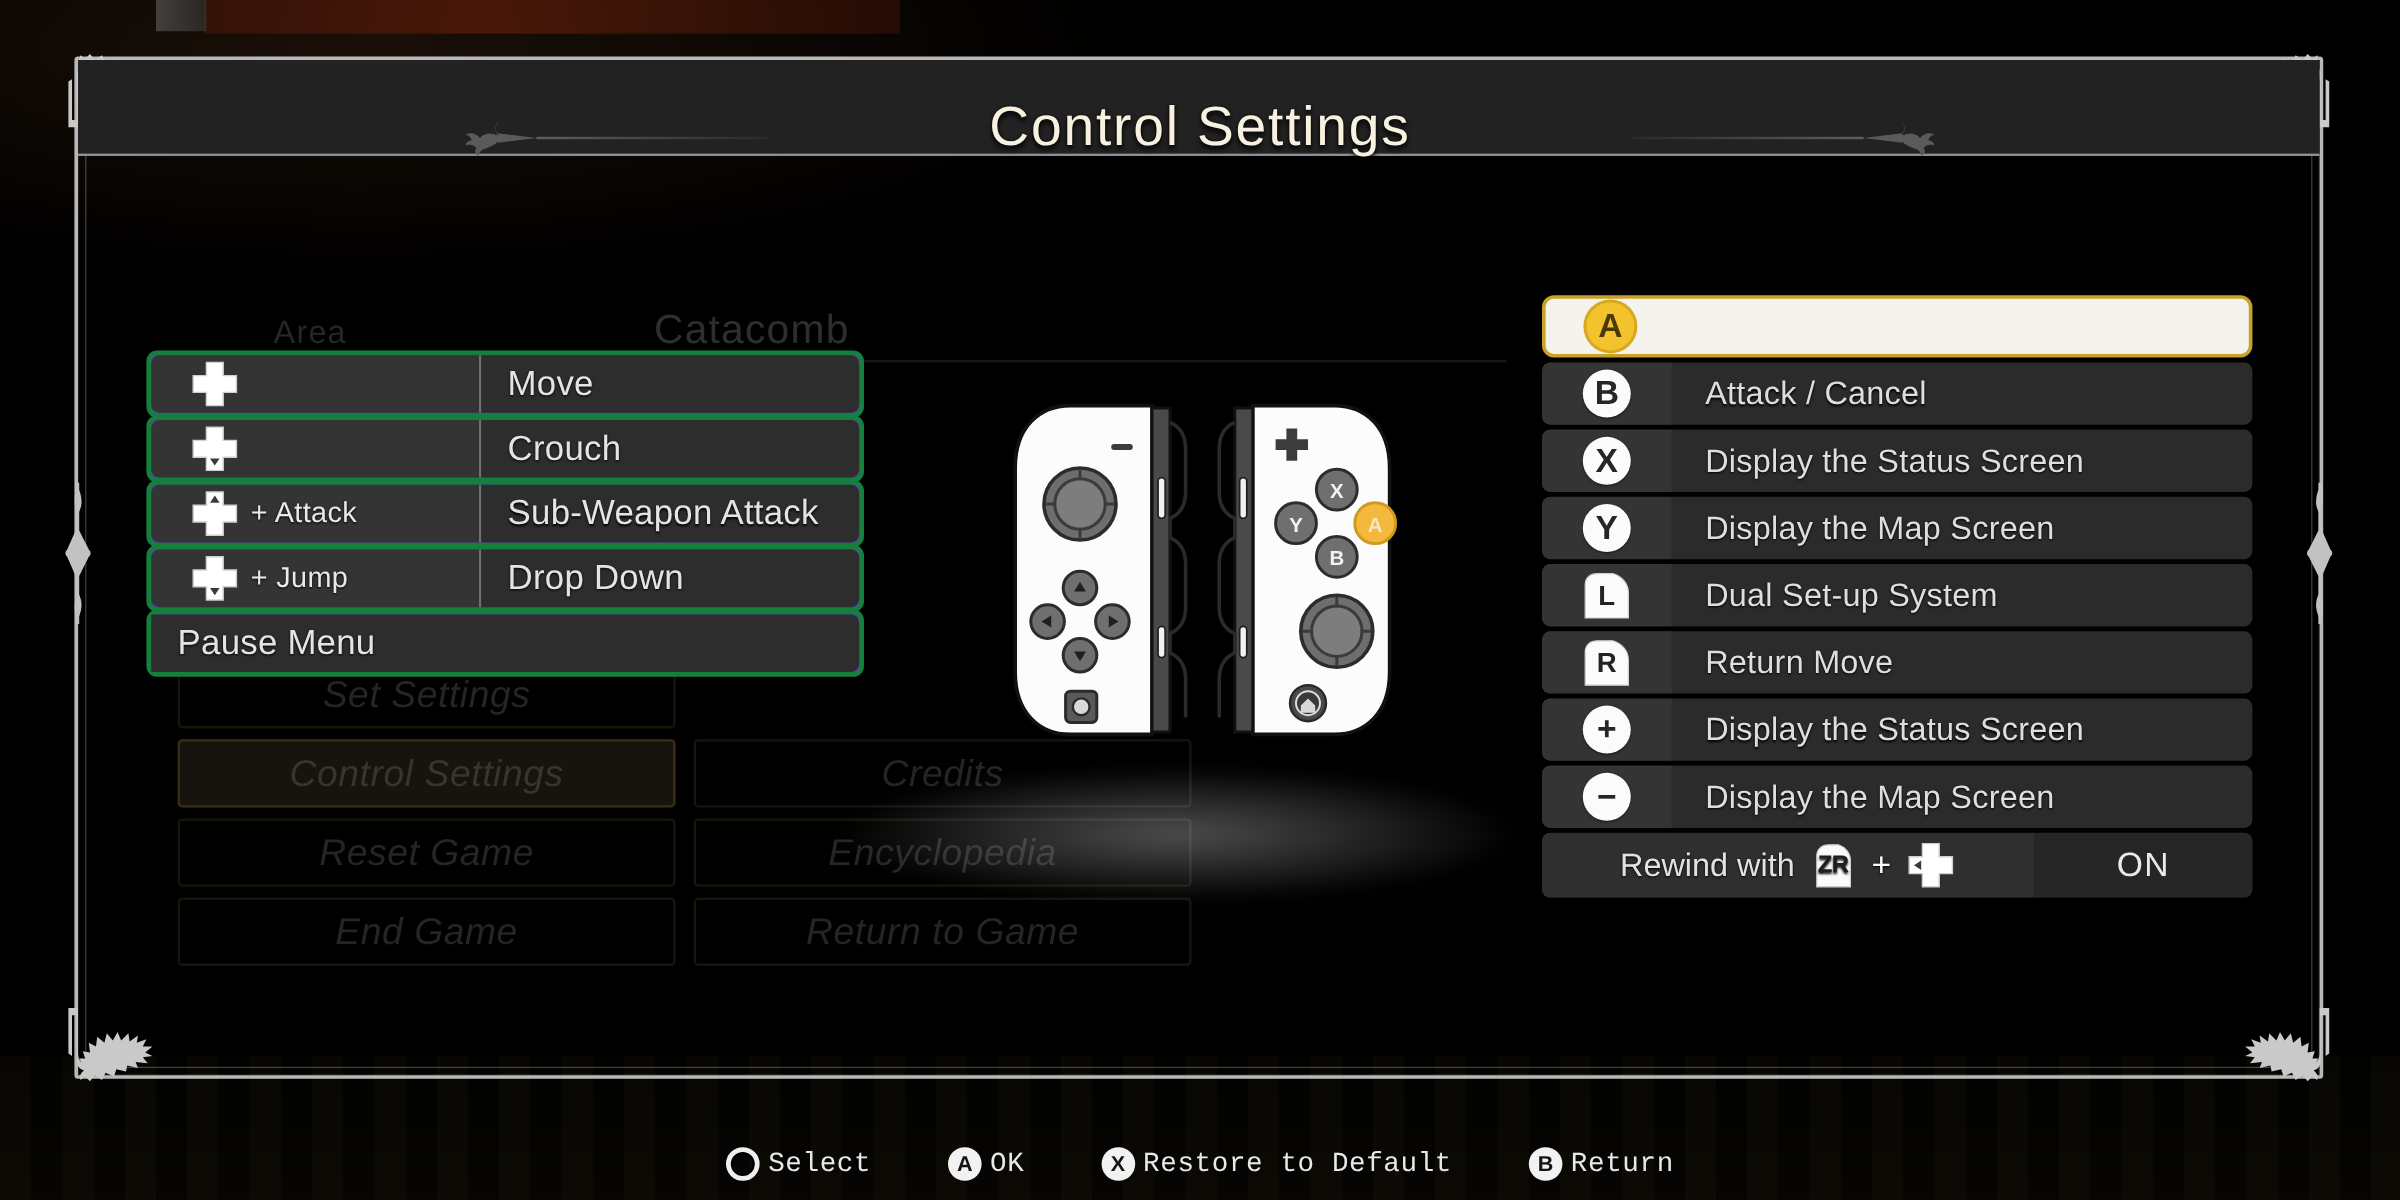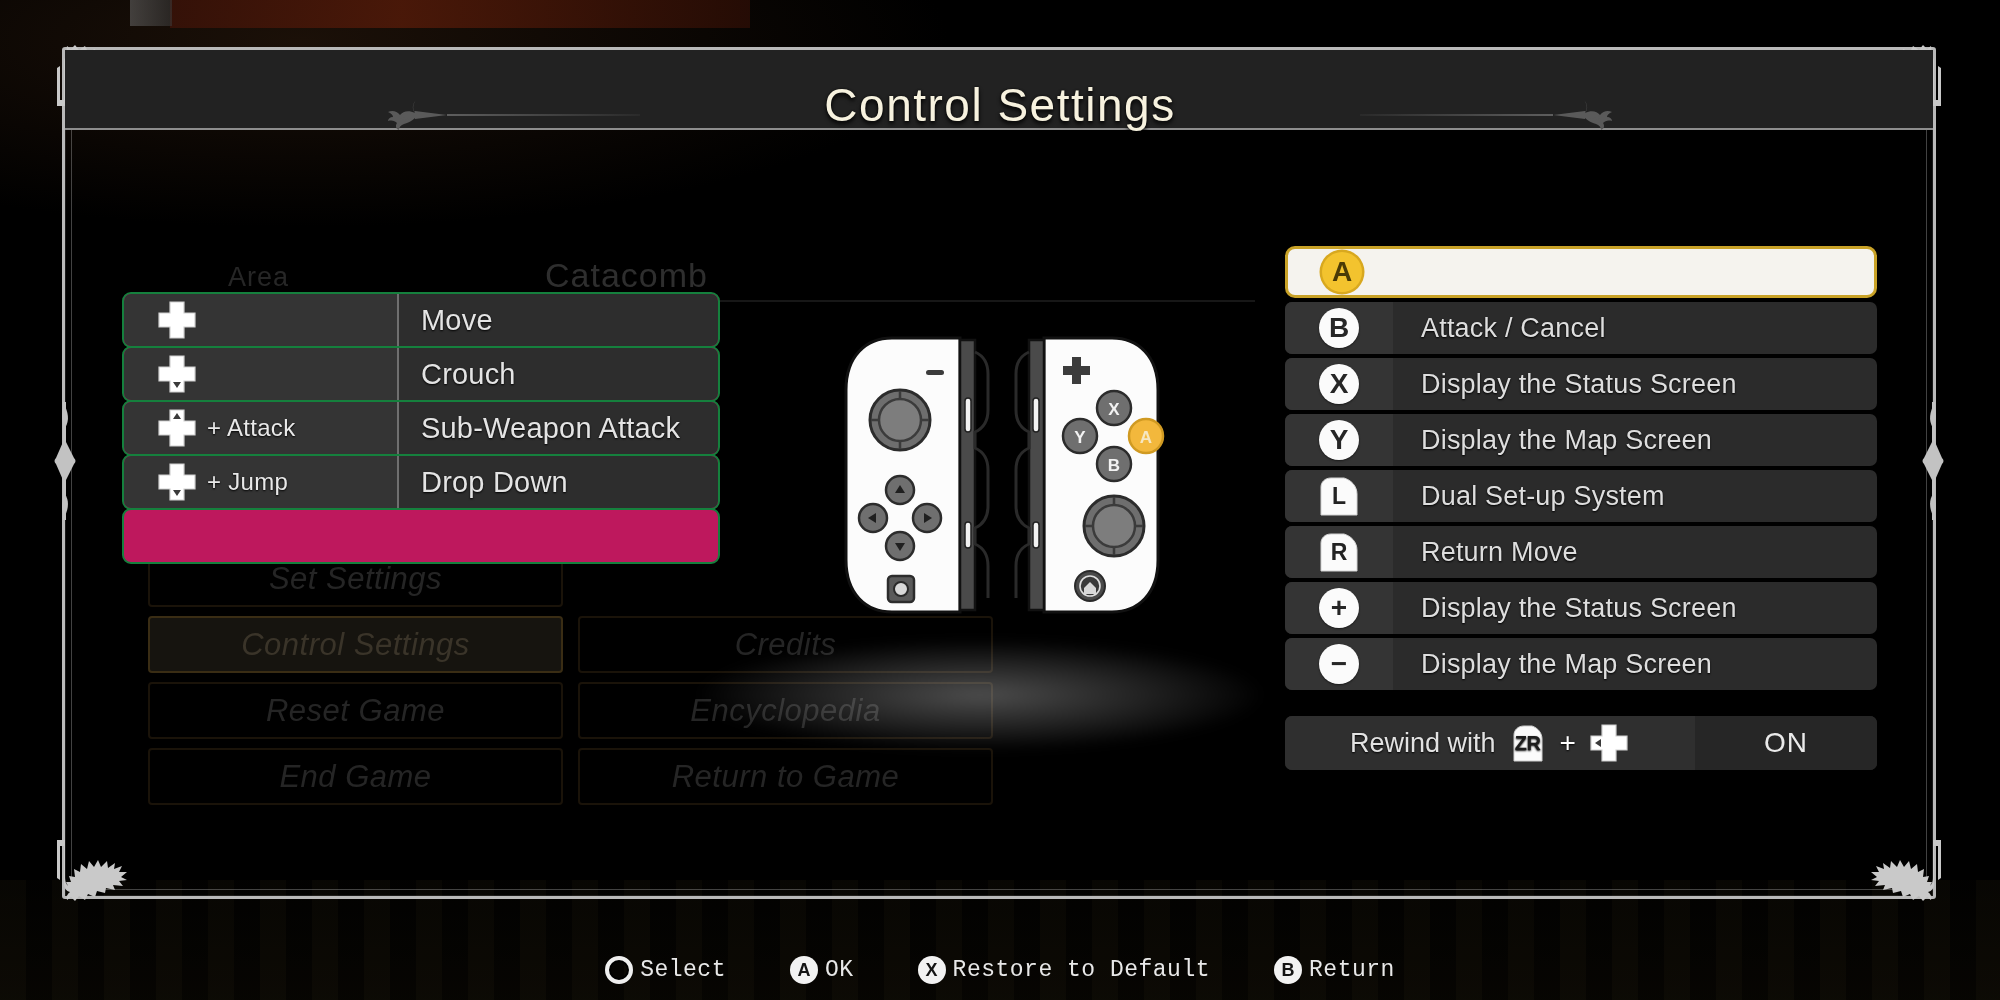--- a/index.html
+++ b/index.html
@@ -162,22 +162,22 @@
   
   .left-list {
     position: absolute;
     left: 122px; top: 292px;
     width: 598px;
   }
   .lrow {
     display: flex;
     align-items: center;
     height: 56px;
-    background: #be185d;
-    border: 2px solid #15803d;
+    background: #6d28d9;
+    border: 4px solid #15803d;
     border-radius: 9px;
     margin-bottom: -2px;
     position: relative;
   }
   .lrow .keycell {
     width: 275px;
     height: 100%;
     display: flex;
     align-items: center;
     padding-left: 32px;
@@ -302,21 +302,21 @@
   .shoulder-big svg { position:absolute; inset:0; width:100%; height:100%; }
   .shoulder-big span { position: relative; color:#232323; font-size: 23px; font-weight: 700; }
 
   
   .rewind-row {
     display: flex;
     align-items: center;
     height: 54px;
     background: #2b2b2b;
     border-radius: 7px;
-    margin-top: 26px;
+    margin-top: 4px;
     overflow: hidden;
   }
   .rewind-left {
     flex: 1;
     display: flex; align-items: center; justify-content: center;
     gap: 12px;
     color: #e2e2e2; font-size: 27px;
     background: #2f2f2f;
     height: 100%;
     text-shadow: 0 1px 2px #000;
@@ -490,20 +490,21 @@
             <path d="M14 2 h14 v11 h11 v14 h-11 v11 h-14 v-11 h-11 v-14 h11 z" fill="#fff" stroke="#d0d0d0" stroke-width="1.2"></path>
             <path d="M17 28 h8 l-4 6 z" fill="#3a3a3a"></path>
           </svg>
         </span>
         <span class="plus-txt">+ Jump</span>
       </div>
       <div class="actcell">Drop Down</div>
     </div>
 
     <div class="lrow">
+      <div class="actcell">Pause Menu</div>
     </div>
   </div>
 
   <div class="joycons">
     <svg viewBox="0 0 340 290">
 
       <g>
         <path d="M14 60 C14 26 34 8 60 8 L128 8 L128 282 L60 282 C34 282 14 264 14 230 Z" fill="#fcfcfc" stroke="#111" stroke-width="3"></path>
         <path d="M128 10 L143 10 L143 280 L128 280 Z" fill="#4a4a4a" stroke="#111" stroke-width="2.5"></path>
         <path d="M143 22 C152 26 156 34 156 44 L156 80 C156 90 152 98 143 102 L143 118 C152 122 156 130 156 140

